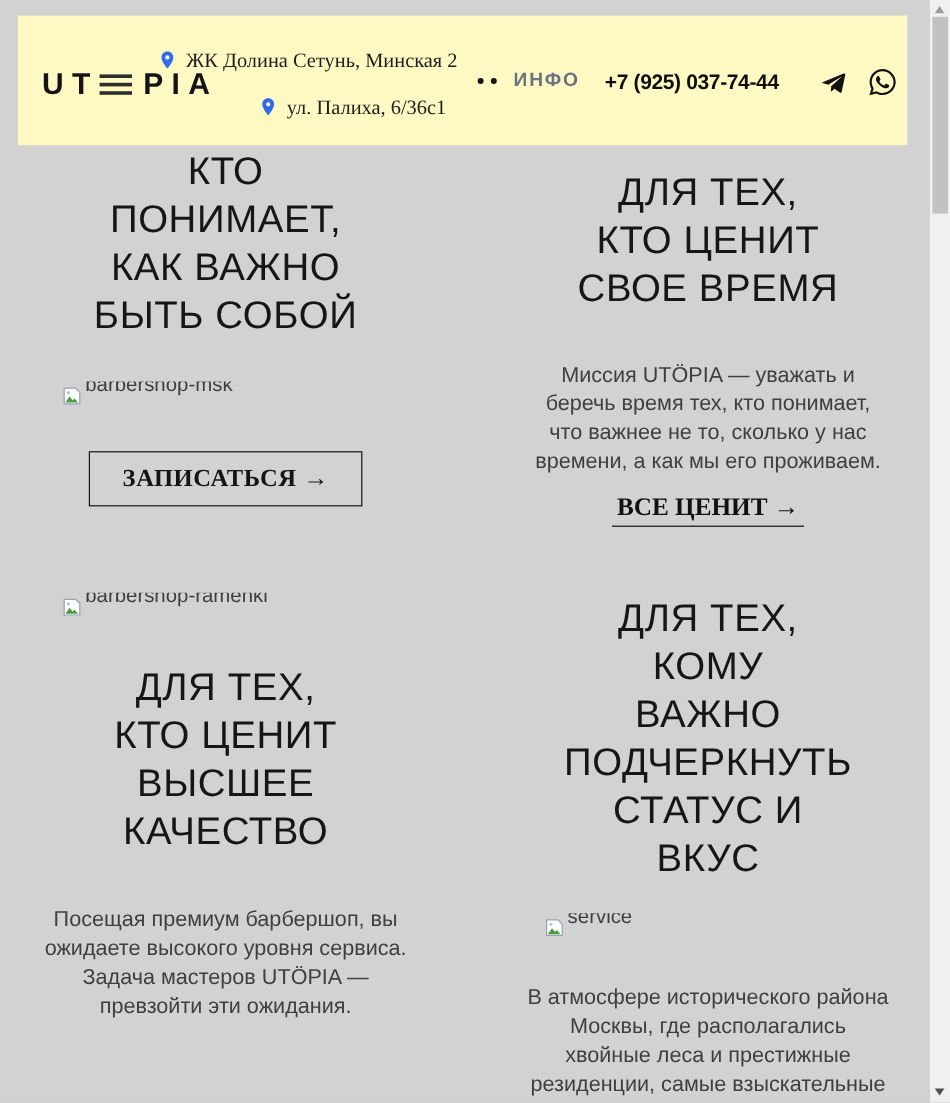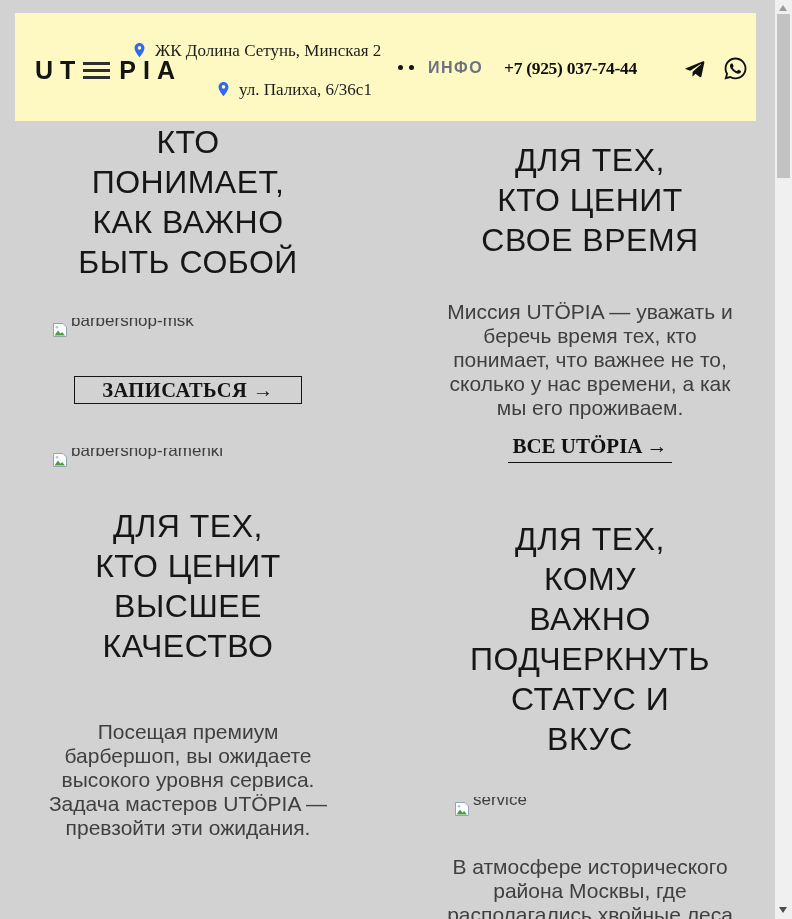--- a/index.html
+++ b/index.html
@@ -36,21 +36,21 @@
   .dots { position:absolute; left:383px; top:52px; display:flex; gap:6px; }
   .dots i { width:5px; height:5px; border-radius:50%; background:#141414; }
   .nav-info {
     position:absolute; left:413px; top:46px;
     font-size:16px; font-weight:bold; letter-spacing:1.5px;
     color:#6d7180; cursor:pointer;
   }
   .phone {
     position:absolute; left:489px; top:45px;
     font-size:17.5px; font-weight:bold; letter-spacing:-0.3px;
-    color:#0f0f0f; cursor:pointer; white-space:nowrap;font-family:Liberation Serif, serif;
+    color:#0f0f0f; cursor:pointer; white-space:nowrap;
   }
   .msg-icon { position:absolute; cursor:pointer; }
   .tg { left:667px; top:45px; }
   .wa { left:708px; top:43px; }
 
   
   .scrollbar { position:absolute; right:0; top:0; width:17px; height:919px; background:#f0f0f0; }
   .sb-thumb { position:absolute; left:2px; top:14px; width:13px; height:164px; background:#c2c2c2; }
   .sb-up {
     position:absolute; top:5px; left:4px; width:0; height:0;
@@ -68,56 +68,56 @@
   .col { position:absolute; top:0; width:320px; text-align:center; }
   .col-left  { left:0; }
   .col-right { left:402px; }
 
   .h-lines {
     font-size:32px; line-height:40px; font-weight:normal;
     color:#161616; letter-spacing:0.5px; white-space:pre-line;
   }
   .para {
     width:302px; margin-left:auto; margin-right:auto;
-    font-size:21px; line-height:24px; color:#3f3f3f;
+    font-size:18px; line-height:24px; color:#3f3f3f;
   }
 
   .img-broken {
     position:relative; height:20px; overflow:hidden; text-align:left;
     margin-left:24px;
   }
   .img-broken svg { position:absolute; left:0; bottom:0; }
   .img-broken .alt {
     position:absolute; left:19px; top:-7px;
     font-size:17px; color:#3e3e3e; white-space:nowrap;
   }
 
   .book-btn {
-    display:block; width:228px; height:28px; margin:38px auto 0;
+    display:block; width:228px; height:46px; margin:38px auto 0;
     background:transparent; border:1.5px solid #141414;
     font-family:"Liberation Serif", serif; font-weight:bold; font-size:20.5px;
     color:#141414; letter-spacing:0.5px; cursor:pointer;
   }
   .services-link {
     display:inline-block; margin-top:14px; padding:0 4px 3px 4px;
     font-family:"Liberation Serif", serif; font-weight:bold; font-size:21px;
     color:#111111; text-decoration:none; border-bottom:1.5px solid #111111;
     cursor:pointer;
   }
 
   
   .lh1 { margin-top:1px; }
   .l-img1 { margin-top:36px; }
-  .l-img2 { margin-top:44px; }
+  .l-img2 { margin-top:72px; }
   .lh2 { margin-top:38px; }
-  .l-para { margin-top:54px; }
+  .l-para { margin-top:42px; }
   .rh1 { margin-top:19px; }
   .r-para1 { margin-top:40px; }
   .rh2 { margin-top:56px; }
-  .r-img { margin-top:38px; }
+  .r-img { margin-top:26px; }
   .r-para2 { margin-top:38px; }
 </style>
 </head>
 <body>
 
 <div class="header">
 
   <div class="logo">
     <span>UT</span>
     <span class="bars">
@@ -204,21 +204,21 @@
     <p class="para l-para">Посещая премиум барбершоп, вы ожидаете высокого уровня сервиса. Задача мастеров UTÖPIA — превзойти эти ожидания.</p>
   </div>
 
   <div class="col col-right">
     <h2 class="h-lines rh1">ДЛЯ ТЕХ,
 КТО ЦЕНИТ
 СВОЕ ВРЕМЯ</h2>
 
     <p class="para r-para1">Миссия UTÖPIA — уважать и беречь время тех, кто понимает, что важнее не то, сколько у нас времени, а как мы его проживаем.</p>
 
-    <a class="services-link">ВСЕ UTÖPIA →</a>
+    <a class="services-link">ВСЕ ЦЕНИТ →</a>
 
     <h2 class="h-lines rh2">ДЛЯ ТЕХ,
 КОМУ
 ВАЖНО
 ПОДЧЕРКНУТЬ
 СТАТУС И
 ВКУС</h2>
 
     <div class="img-broken r-img">
       <svg width="16" height="16" viewBox="0 0 16 16">

